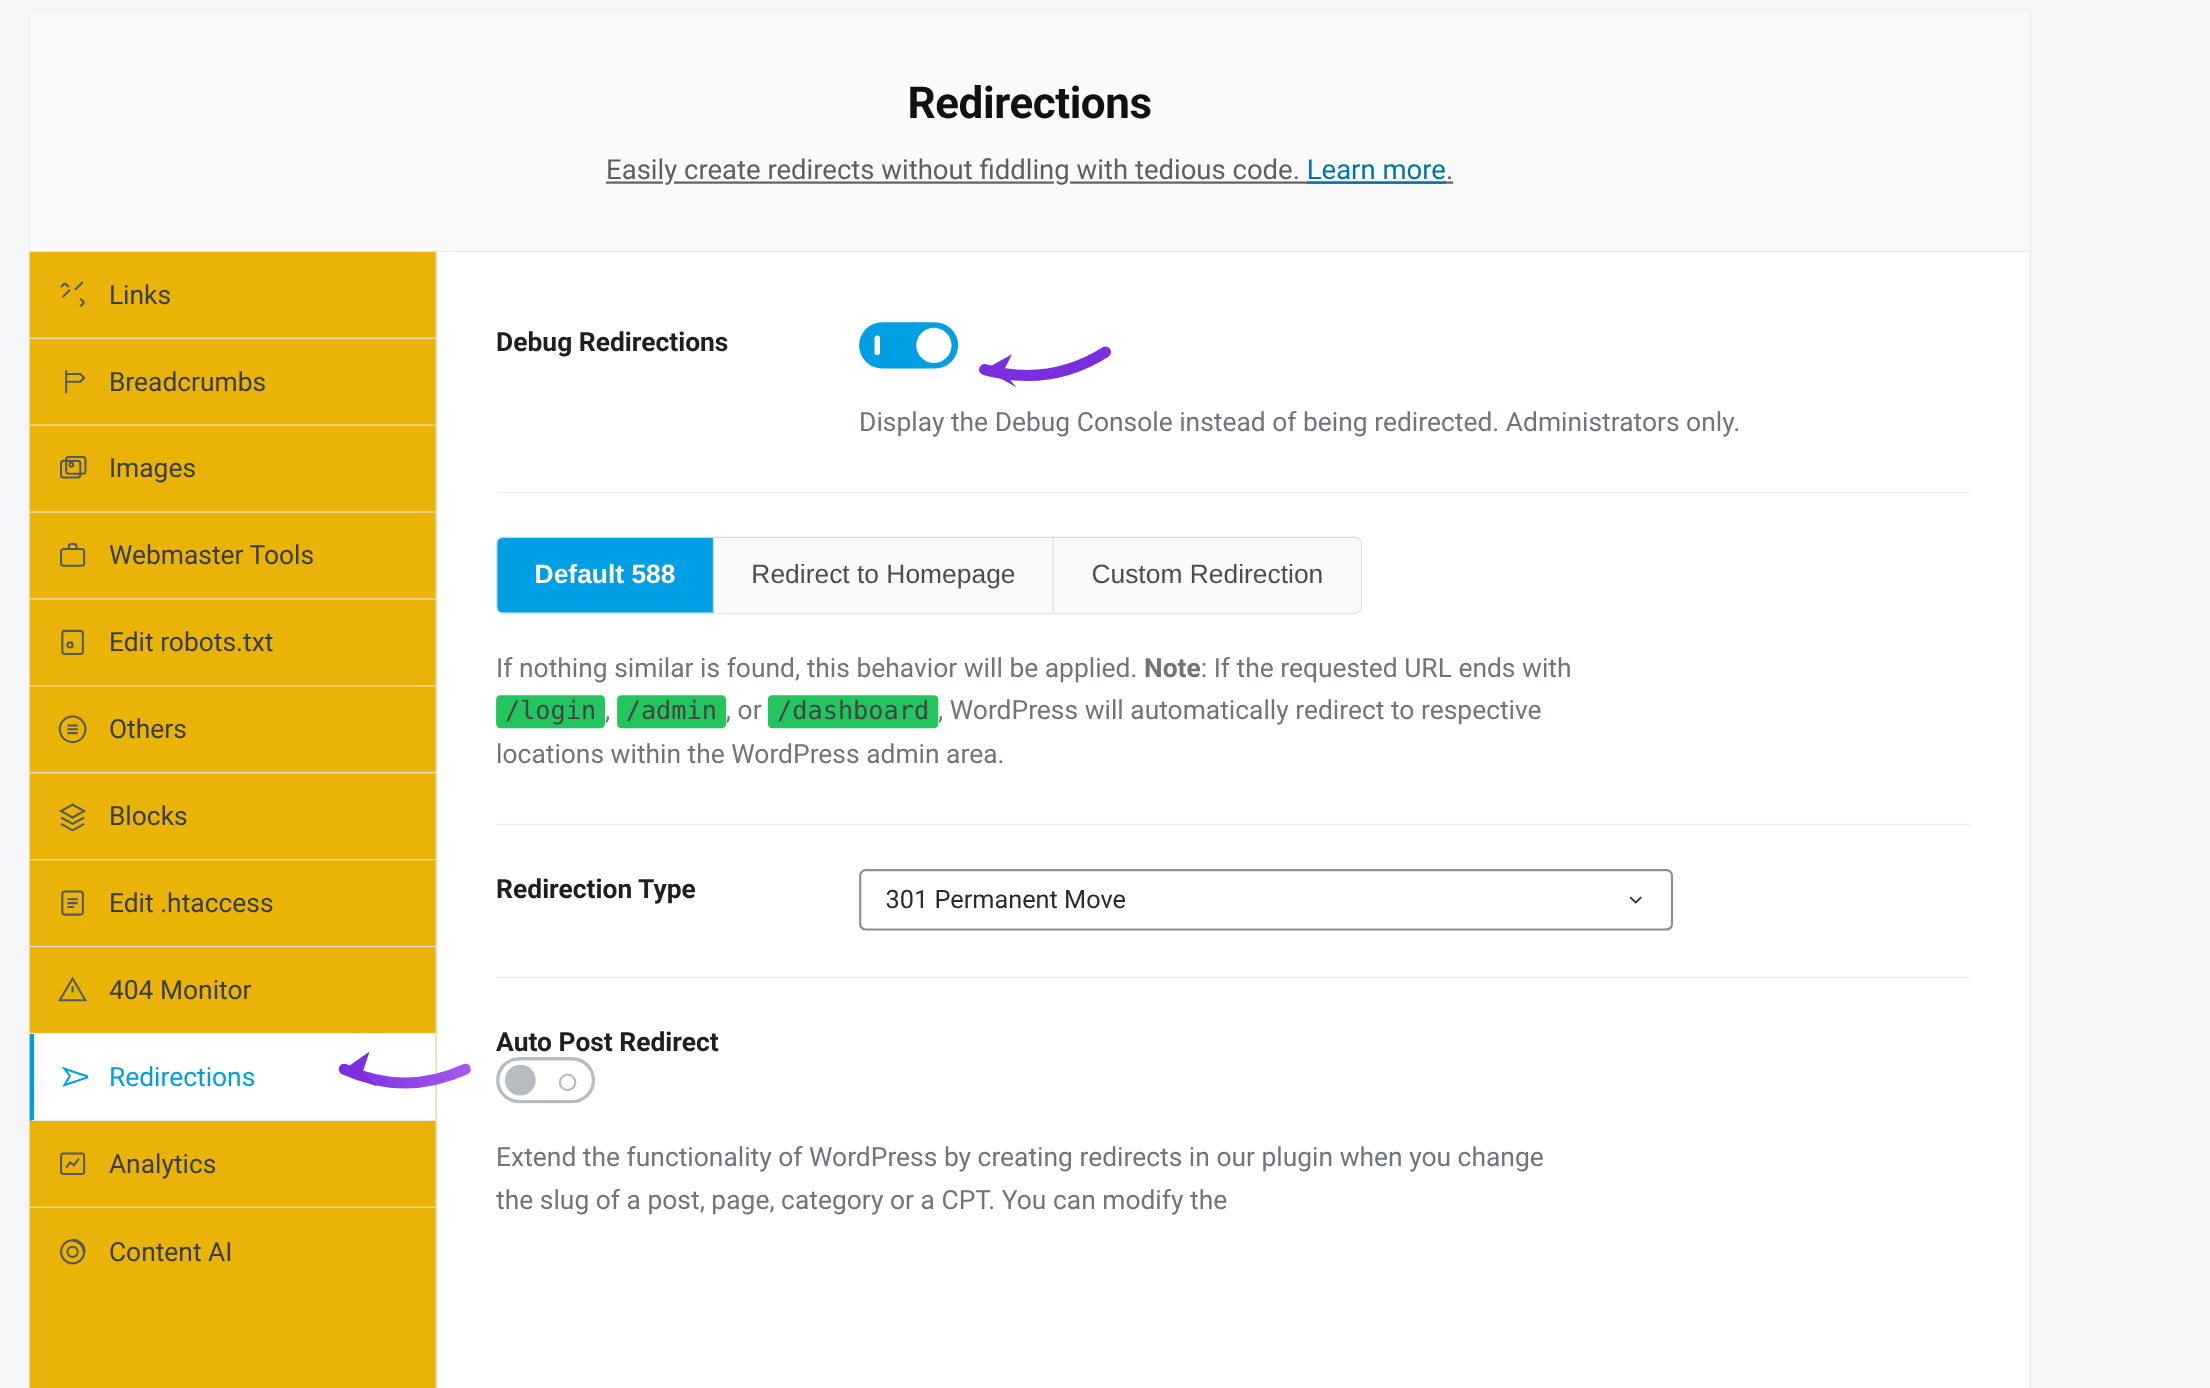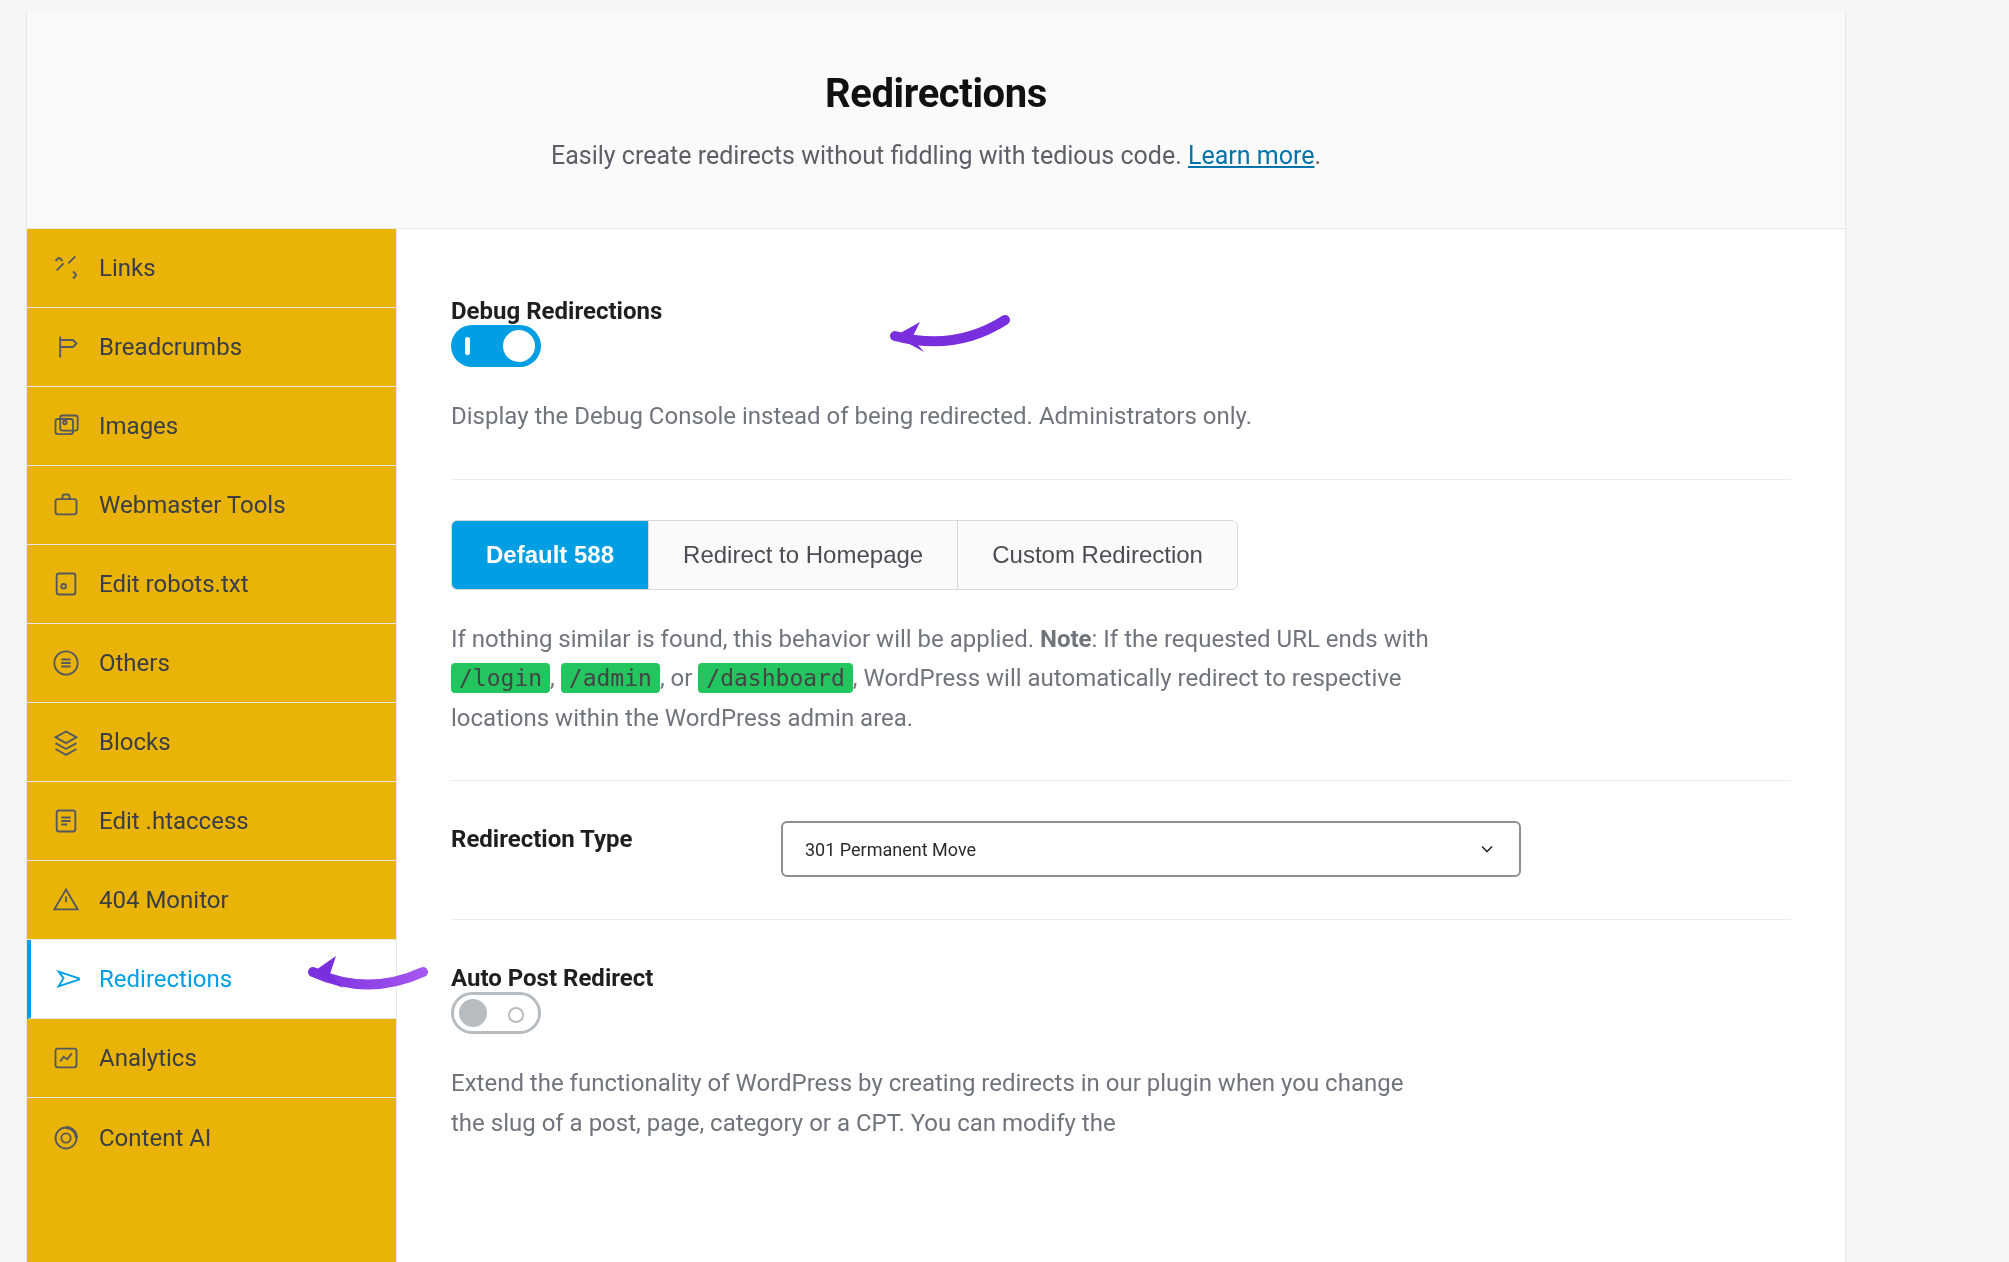--- a/index.html
+++ b/index.html
@@ -32,20 +32,21 @@
   .header h1 {
     font-size: 40px;
     font-weight: 700;
     color: #111;
     letter-spacing: -0.4px;
   }
   .header p {
     margin-top: 24px;
     font-size: 25px;
     color: #5c6066;
+    text-decoration: underline;
   }
   .header a { color: #0073aa; text-decoration: underline; }
 
   .body {
     display: flex;
     height: calc(100% - 217px);
   }
   .sidebar {
     width: 370px;
     border-right: 1px solid #e6e7e7;
@@ -80,21 +81,21 @@
     flex: 1;
     padding: 54px 54px 0 54px;
     overflow: hidden;
   }
   .row {
     display: flex;
     align-items: flex-start;
     padding: 40px 0 42px 0;
     border-bottom: 1px solid #eceded;
   }
-  .row:first-child { padding-top: 10px; flex-direction: column; }
+  .row:first-child { padding-top: 10px; }
   .row .label {
     width: 330px;
     font-size: 24px;
     font-weight: 700;
     color: #1f1f1f;
     padding-top: 4px;
   }
   .row .field { flex: 1; }
   .desc {
     margin-top: 30px;
@@ -175,21 +176,21 @@
   }
 
   .select {
     width: 740px;
     height: 56px;
     border: 2px solid #8c8f94;
     border-radius: 6px;
     display: flex;
     align-items: center;
     padding: 0 22px;
-    font-size: 18px;
+    font-size: 23px;
     color: #2b2b2b;
     background:#fff;
     cursor:pointer;
     justify-content: space-between;
   }
   .select svg { width: 20px; height: 20px; stroke:#2b2b2b; stroke-width:2; fill:none; }
 
   .arrow {
     position:absolute;
     pointer-events:none;

